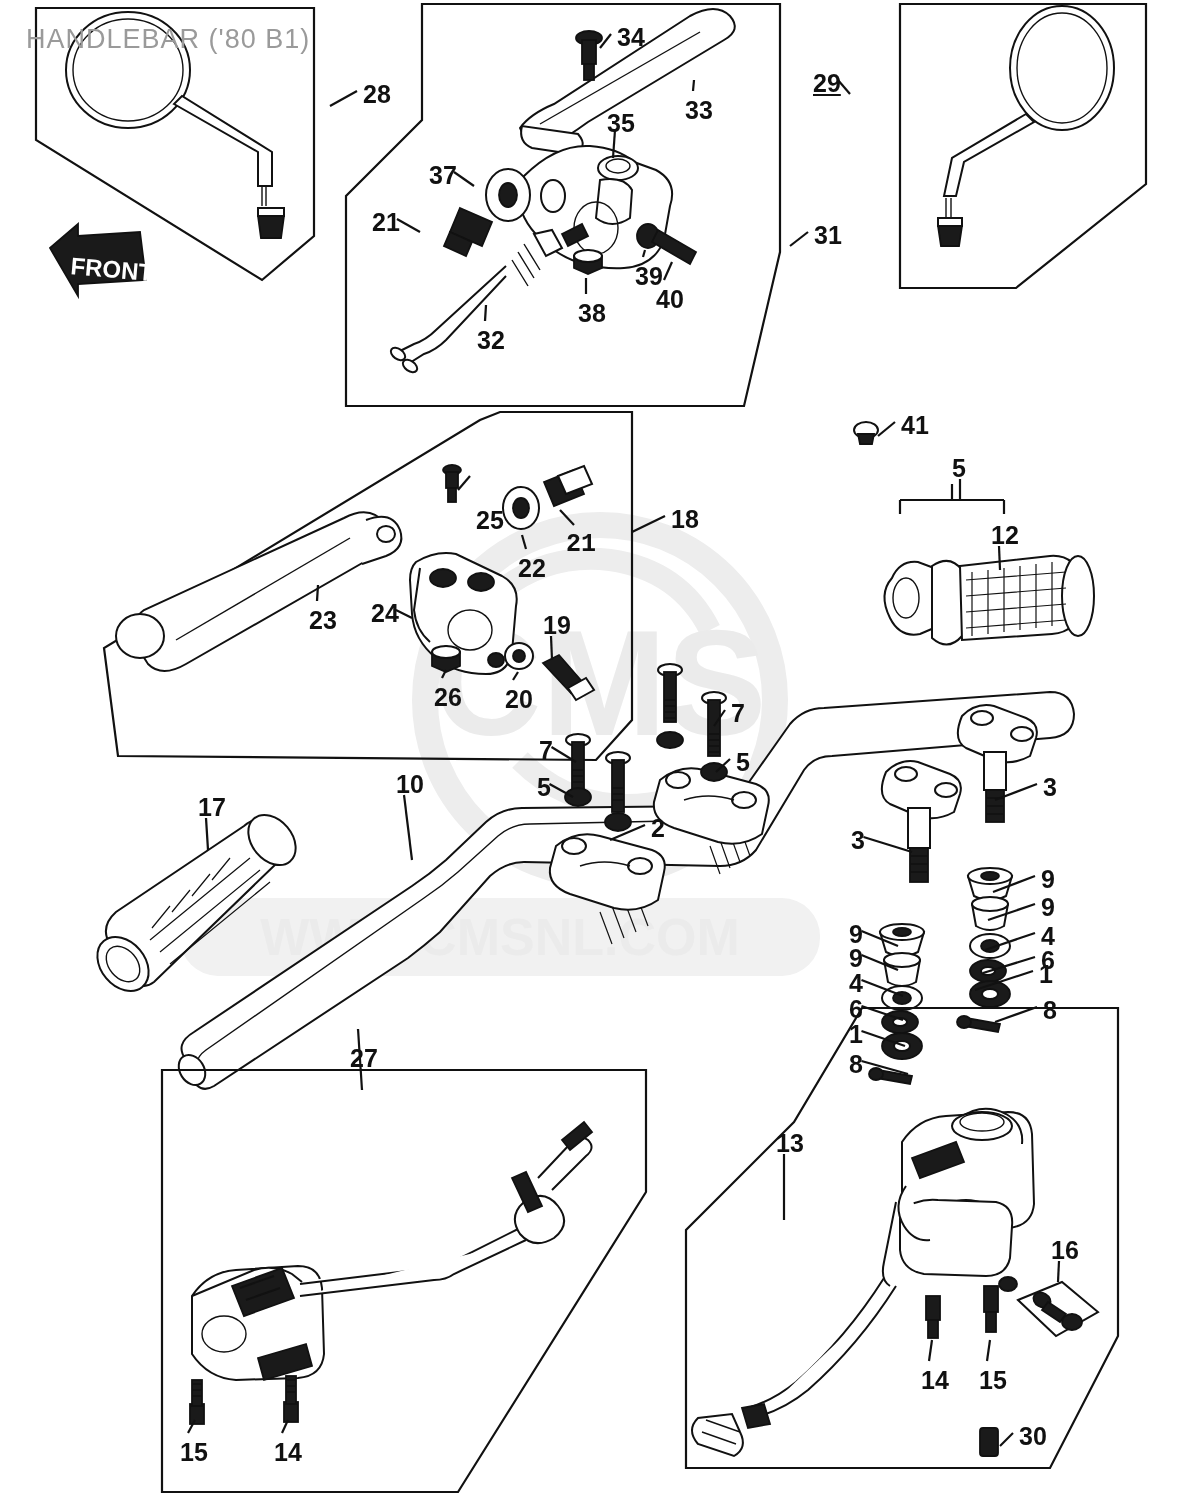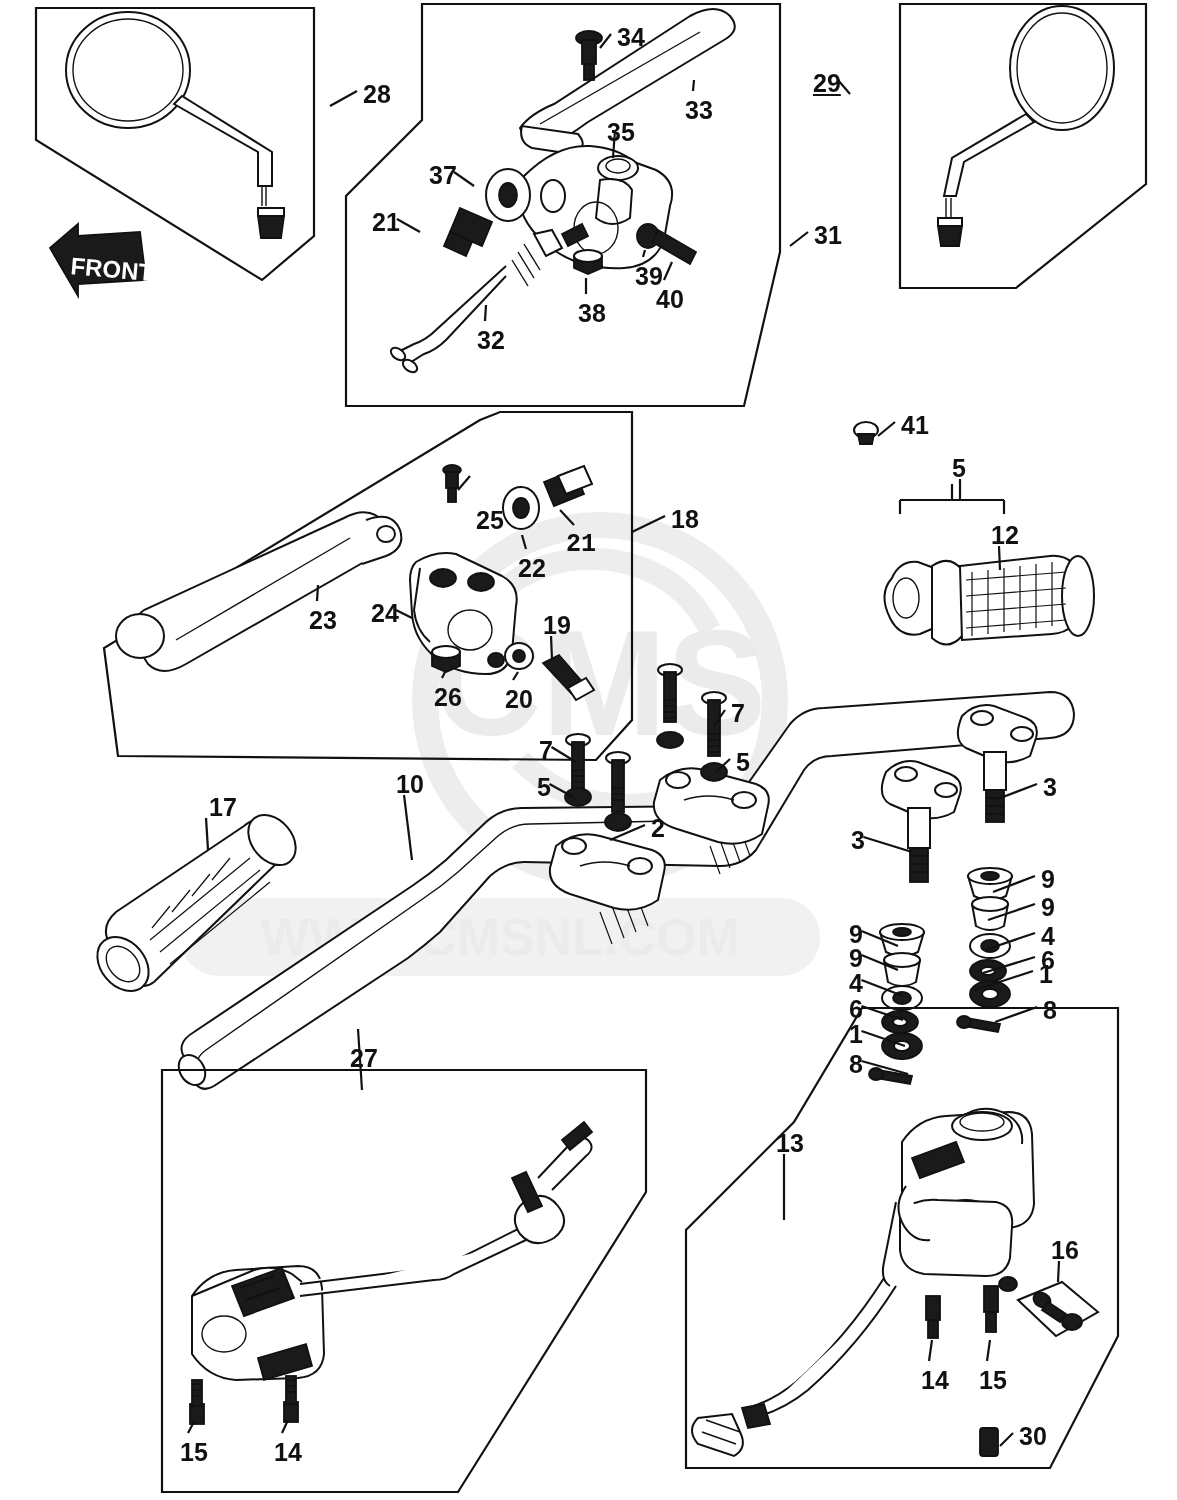--- a/index.html
+++ b/index.html
@@ -439,41 +439,42 @@
       <div class="callout" style="left: 849px; top: 946px;">9</div>
       <div class="callout" style="left: 396px; top: 772px;">10</div>
       <div class="callout" style="left: 952px; top: 456px;">5</div>
       <div class="callout" style="left: 991px; top: 523px;">12</div>
       <div class="callout" style="left: 776px; top: 1131px;">13</div>
       <div class="callout" style="left: 921px; top: 1368px;">14</div>
       <div class="callout" style="left: 274px; top: 1440px;">14</div>
       <div class="callout" style="left: 979px; top: 1368px;">15</div>
       <div class="callout" style="left: 180px; top: 1440px;">15</div>
       <div class="callout" style="left: 1051px; top: 1238px;">16</div>
-      <div class="callout" style="left: 209px; top: 795px;">17</div>
+      <div class="callout" style="left: 198px; top: 795px;">17</div>
       <div class="callout" style="left: 671px; top: 507px;">18</div>
       <div class="callout" style="left: 543px; top: 613px;">19</div>
       <div class="callout" style="left: 505px; top: 687px;">20</div>
       <div class="callout" style="left: 566px; top: 532px; font-family: Liberation Mono, monospace;">21</div>
       <div class="callout" style="left: 518px; top: 556px;">22</div>
       <div class="callout" style="left: 309px; top: 608px;">23</div>
       <div class="callout" style="left: 371px; top: 601px;">24</div>
       <div class="callout" style="left: 476px; top: 467px; margin-top: 41px;">25</div>
       <div class="callout" style="left: 434px; top: 685px;">26</div>
       <div class="callout" style="left: 350px; top: 1006px; margin-top: 40px;">27</div>
       <div class="callout" style="left: 363px; top: 82px;">28</div>
       <div class="callout" style="left: 813px; top: 71px; text-decoration: underline;">29</div>
       <div class="callout" style="left: 1019px; top: 1424px;">30</div>
       <div class="callout" style="left: 814px; top: 223px;">31</div>
       <div class="callout" style="left: 477px; top: 328px;">32</div>
       <div class="callout" style="left: 685px; top: 98px;">33</div>
       <div class="callout" style="left: 617px; top: 25px;">34</div>
-      <div class="callout" style="left: 607px; top: 120px;">35</div>
+      <div class="callout" style="left: 607px; top: 111px;">35</div>
       <div class="callout" style="left: 372px; top: 210px;">21</div>
       <div class="callout" style="left: 429px; top: 163px;">37</div>
       <div class="callout" style="left: 578px; top: 301px;">38</div>
       <div class="callout" style="left: 635px; top: 264px;">39</div>
       <div class="callout" style="left: 656px; top: 287px;">40</div>
       <div class="callout" style="left: 901px; top: 413px;">41</div>
     </div>
 
+  <div class="title">HANDLEBAR ('80 B1)</div>
 
 </div>
 
 </body></html>

